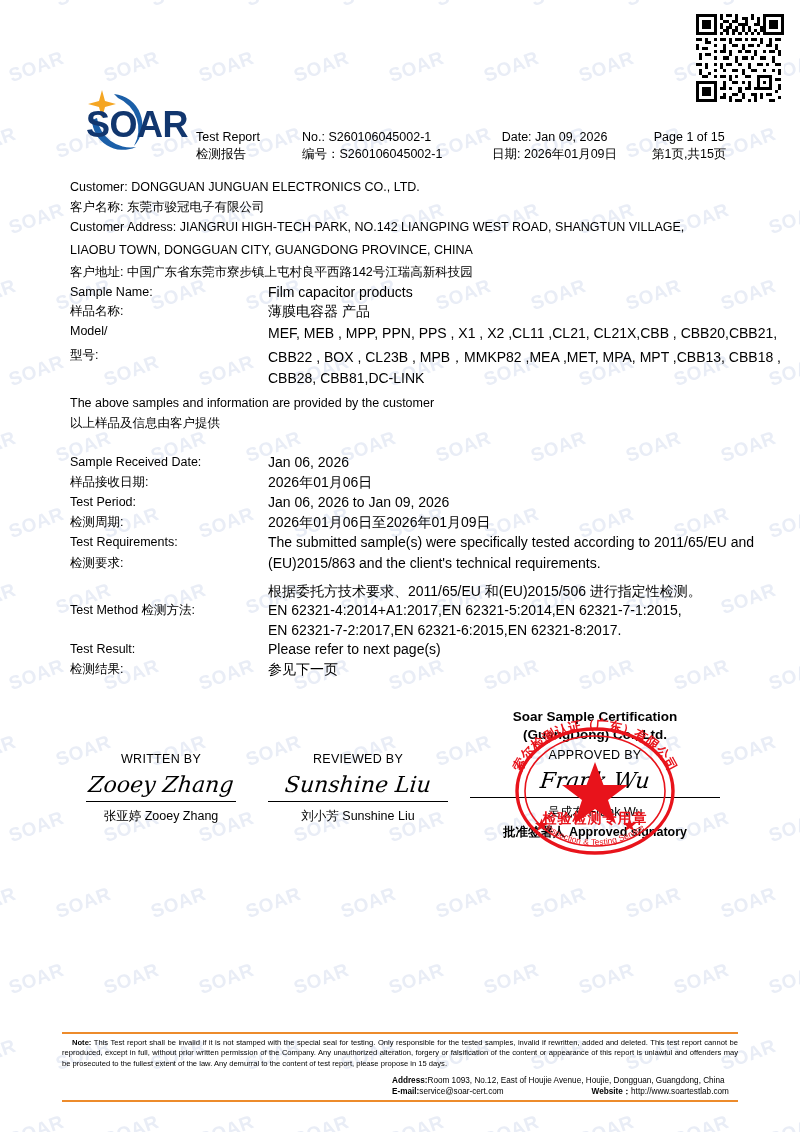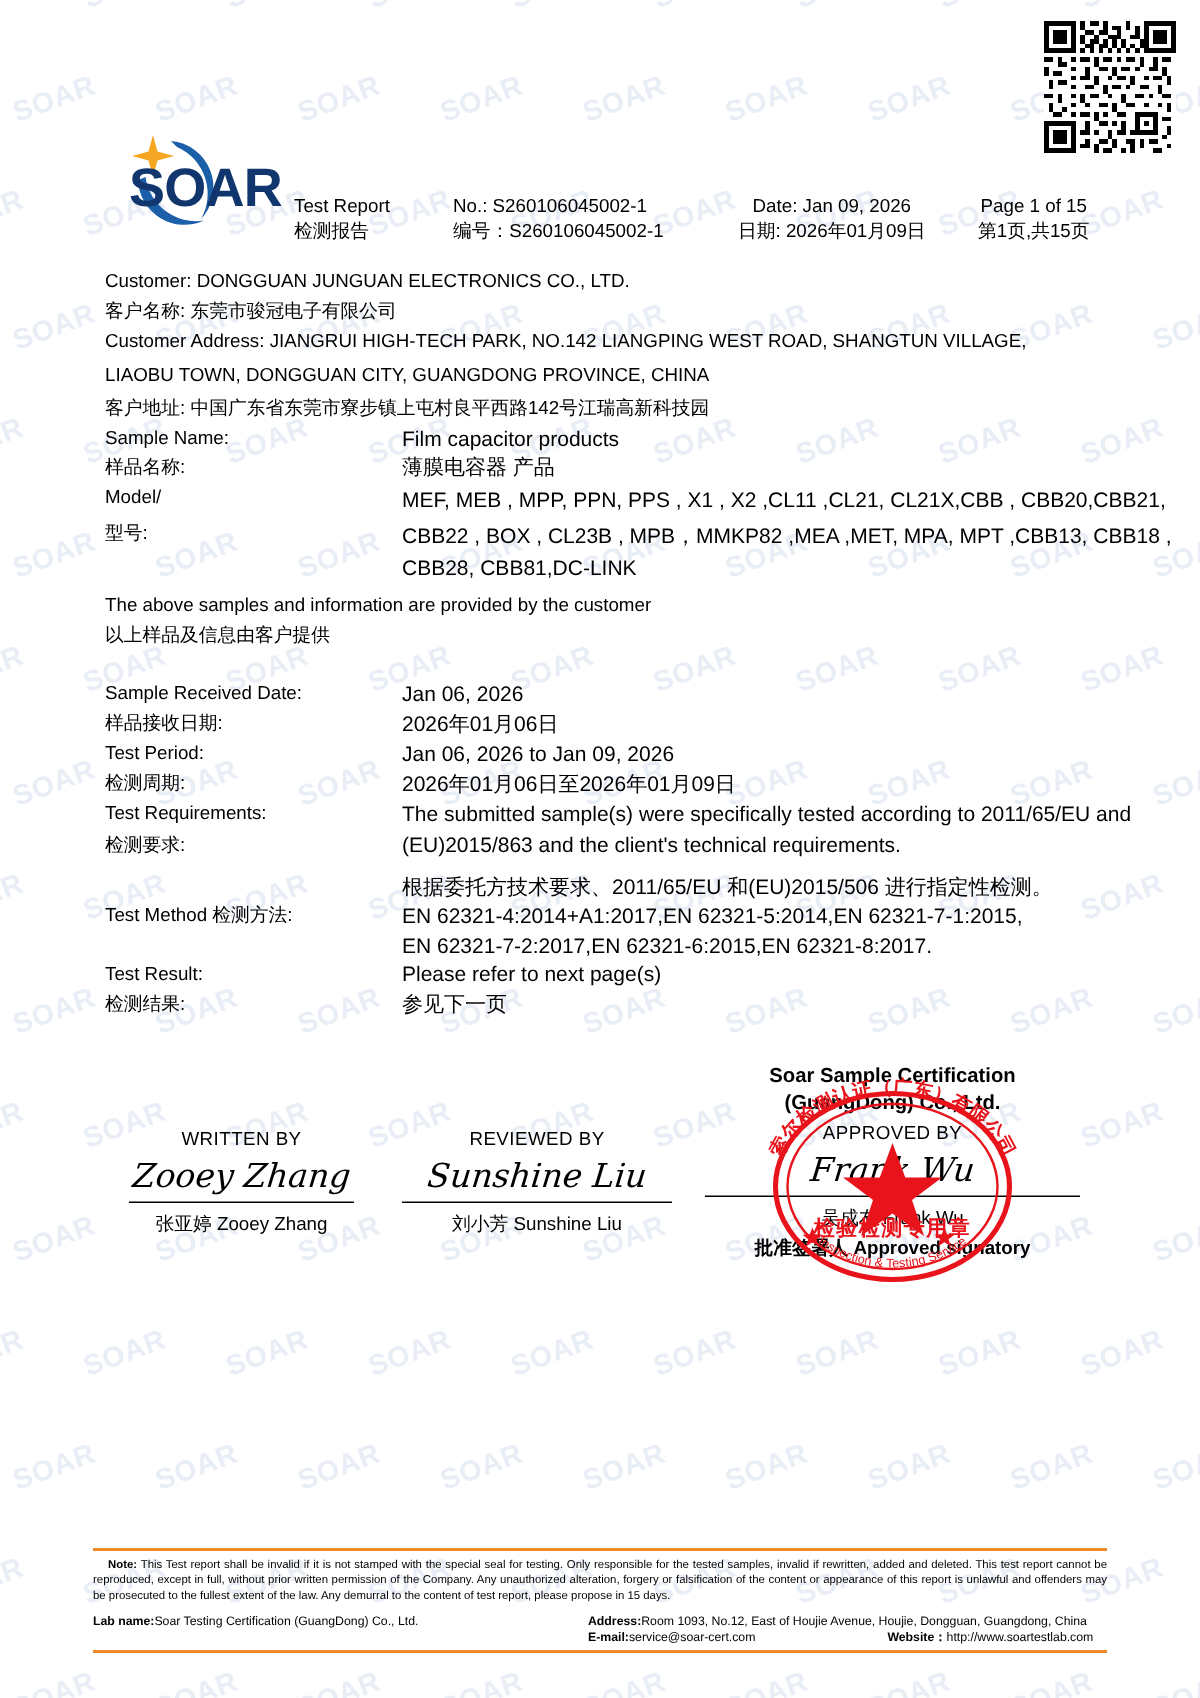--- a/index.html
+++ b/index.html
@@ -631,24 +631,20 @@
       </svg>
     </div>
 
     <div id="footer">
       <div class="foot-rule"></div>
       <div id="note">
         <b>Note:</b><span> This Test report shall be invalid if it is not stamped with the special seal for testing. Only responsible for the tested samples, invalid if rewritten, added and deleted. This test report cannot be reproduced, except in full, without prior written permission of the Company.    Any unauthorized alteration, forgery or falsification of the content or appearance of this report is unlawful and offenders may be prosecuted to the fullest extent of the law. Any demurral to the content of test report, please propose in 15 days.</span>
       </div>
       <div id="foot-grid">
         <div id="foot-left">
-          <div class="foot-line">
-            <span class="k">Lab name:</span>
-            <span> Soar Testing Certification (GuangDong) Co., Ltd.</span>
-          </div>
         </div>
         <div id="foot-right">
           <div class="foot-line">
             <span class="k">Address:</span>
             <span> Room 1093, No.12, East of Houjie Avenue, Houjie, Dongguan, Guangdong, China</span>
           </div>
           <div class="foot-line">
             <span class="k">E-mail:</span>
             <span> service@soar-cert.com</span>
             <span class="k f-web">Website：</span>

